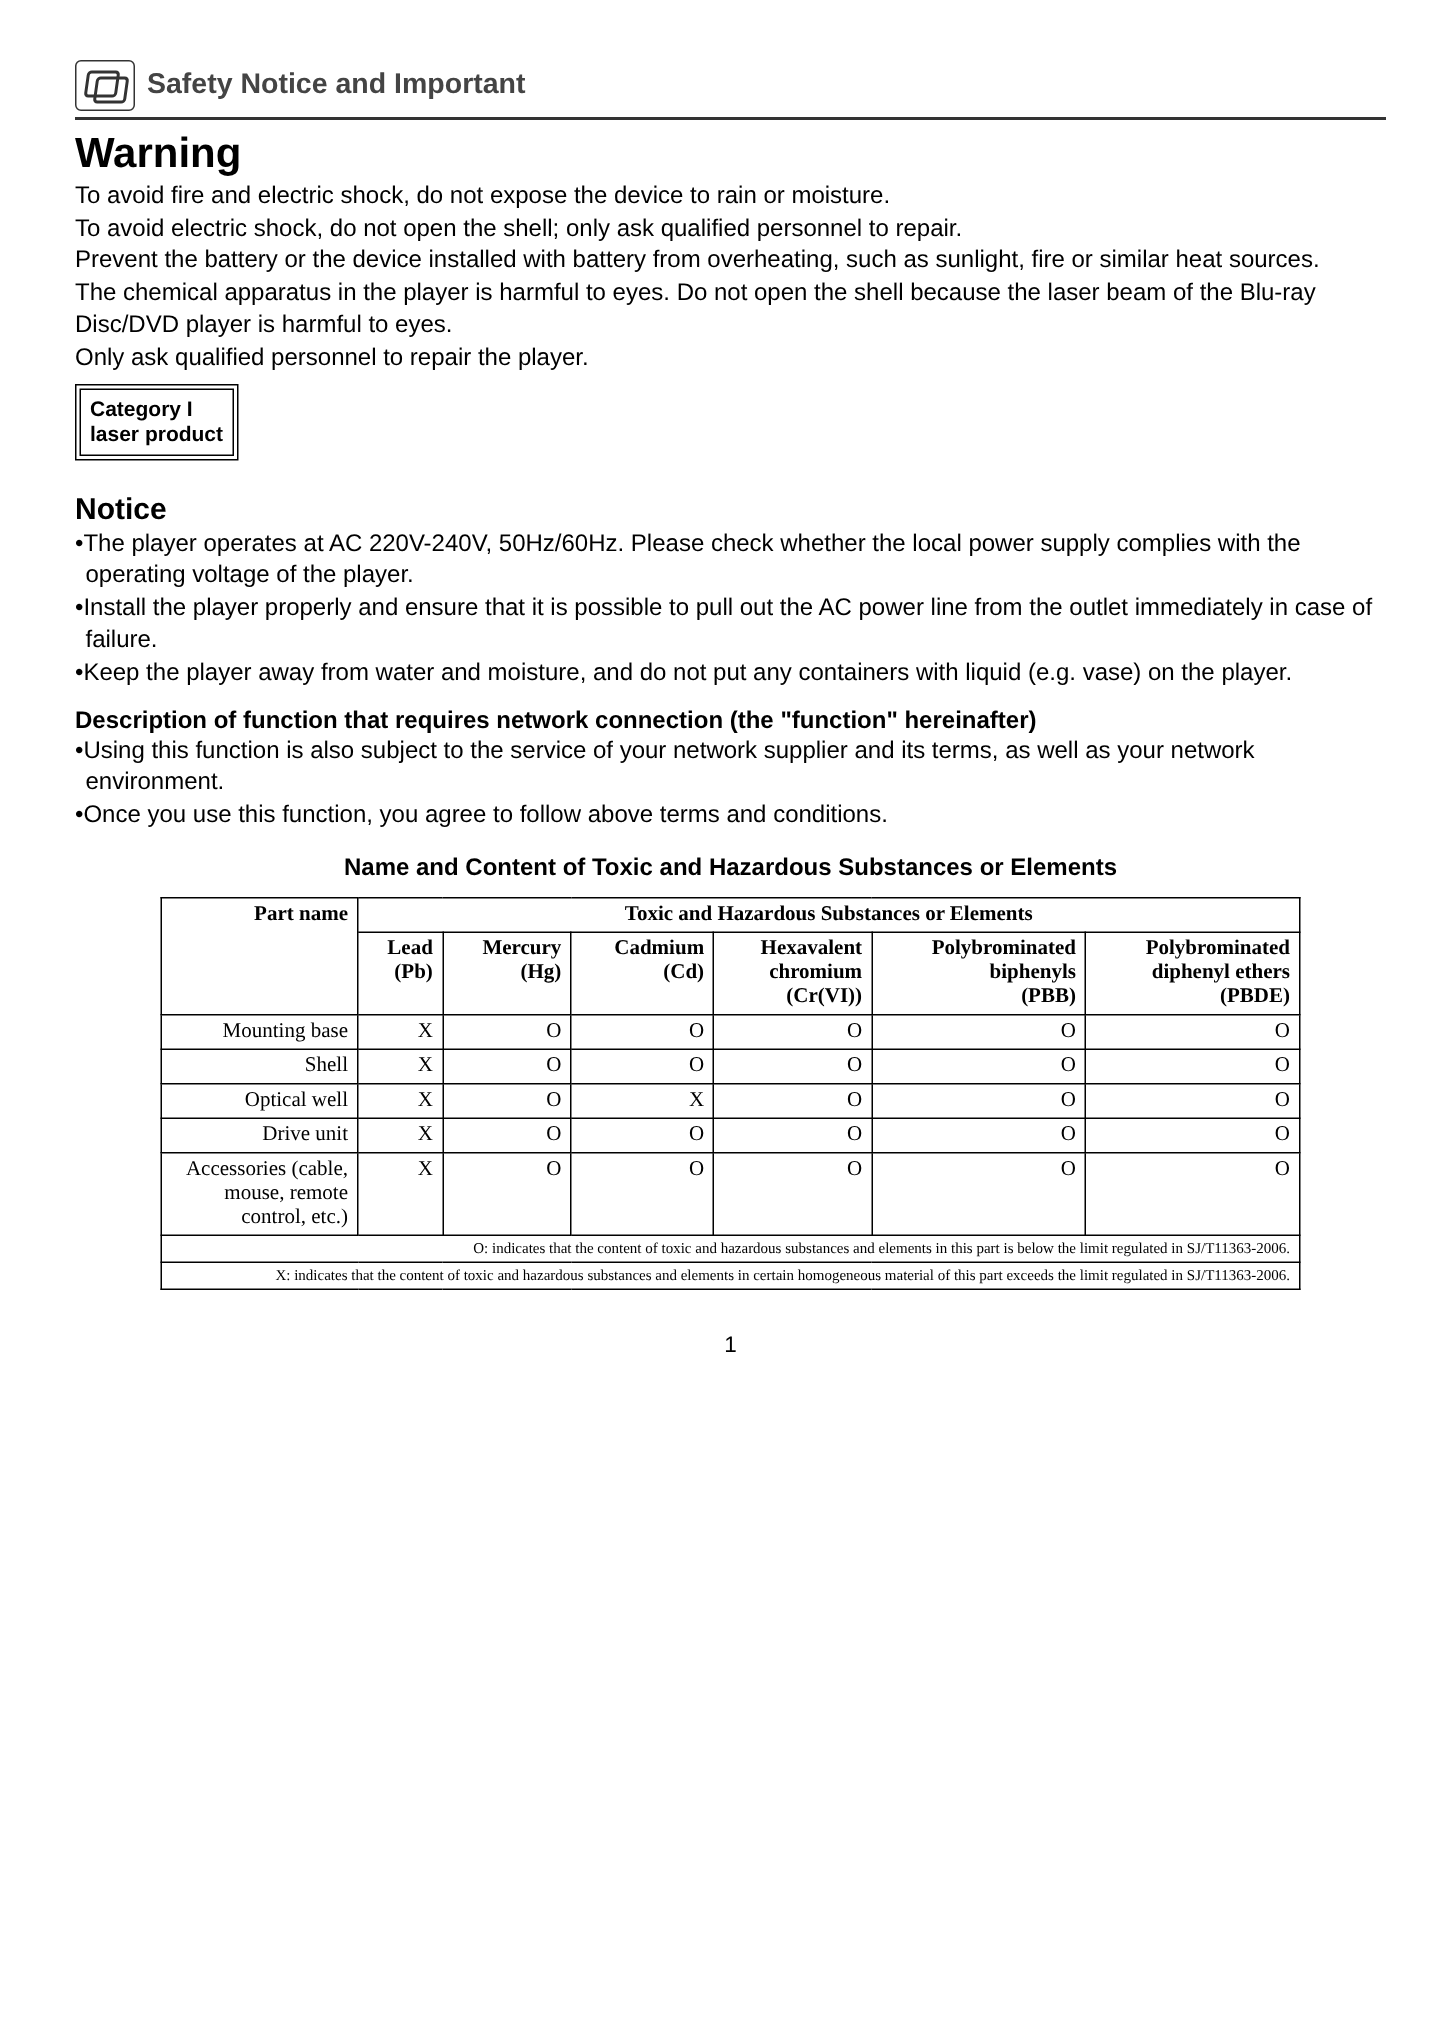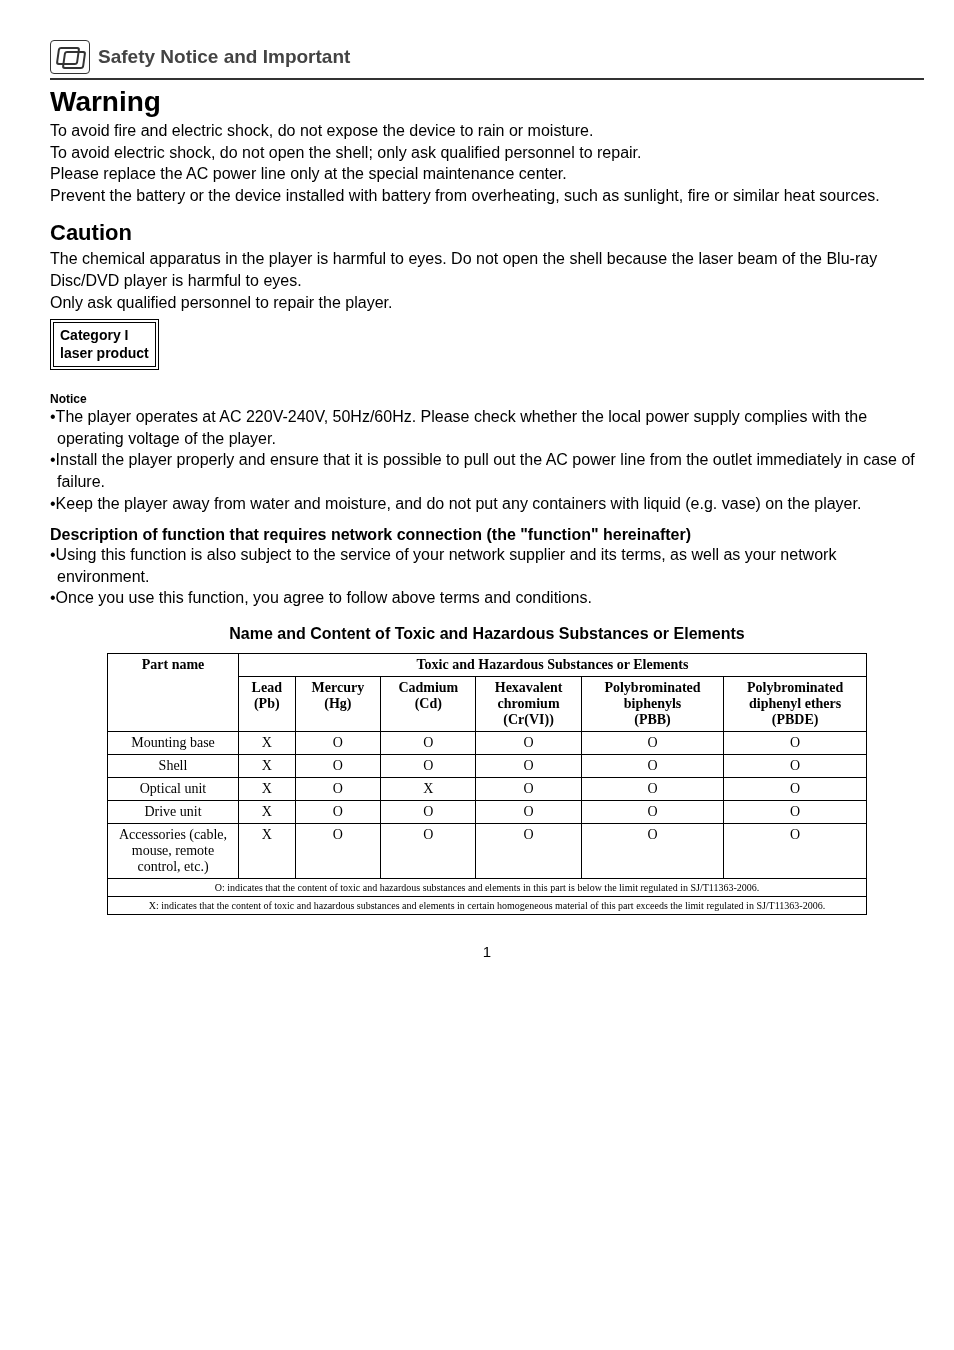--- a/index.html
+++ b/index.html
@@ -72,21 +72,21 @@
     display: inline-block;
     border: 4px double #000;
     padding: 4px 6px;
     margin: 6px 16px 8px 0;
     font-size: 14px;
     font-weight: bold;
     line-height: 1.25;
   }
   .notice-head {
     font-weight: bold;
-    font-size: 12px;
+    font-size: 20px;
     margin-top: 14px;
   }
   .bullets {
     font-size: 16px;
     line-height: 1.35;
   }
   .bullets .line {
     text-indent: -7px;
     padding-left: 7px;
   }
@@ -104,21 +104,21 @@
   table.toxic {
     width: 760px;
     margin: 0 auto;
     border-collapse: collapse;
     font-family: "Times New Roman", Times, serif;
     font-size: 14px;
   }
   table.toxic th, table.toxic td {
     border: 1px solid #000;
     padding: 3px 6px;
-    text-align: center;
+    text-align: right;
     vertical-align: top;
   }
   table.toxic th {
     font-weight: bold;
   }
   .part-col { width: 118px; }
   .foot-span {
     font-family: "Times New Roman", Times, serif;
     font-size: 10px;
   }
@@ -135,24 +135,22 @@
 
   <div class="header-row">
     <div class="page-icon"></div>
     <span class="section-title">Safety Notice and Important</span>
   </div>
   <hr class="hr-thick">
 
   <h1 class="warning">Warning</h1>
   <p class="body-text">To avoid fire and electric shock, do not expose the device to rain or moisture.</p>
   <p class="body-text">To avoid electric shock, do not open the shell; only ask qualified personnel to repair.</p>
-  <p class="body-text">Please replace the AC power line only at the special maintenance center.</p>
   <p class="body-text">Prevent the battery or the device installed with battery from overheating, such as sunlight, fire or similar heat sources.</p>
 
-  <h2 class="caution">Caution</h2>
   <p class="body-text">The chemical apparatus in the player is harmful to eyes. Do not open the shell because the laser beam of the Blu-ray Disc/DVD player is harmful to eyes.</p>
   <p class="body-text">Only ask qualified personnel to repair the player.</p>
 
   <div class="laser-box">
     <span>Category I</span><br>
     <span>laser product</span>
   </div>
 
 
   <div class="notice-head">Notice</div>
@@ -218,21 +216,21 @@
     <tr>
       <td>Shell</td>
       <td>X</td>
       <td>O</td>
       <td>O</td>
       <td>O</td>
       <td>O</td>
       <td>O</td>
     </tr>
     <tr>
-      <td>Optical unit</td>
+      <td>Optical well</td>
       <td>X</td>
       <td>O</td>
       <td>X</td>
       <td>O</td>
       <td>O</td>
       <td>O</td>
     </tr>
     <tr>
       <td>Drive unit</td>
       <td>X</td>

